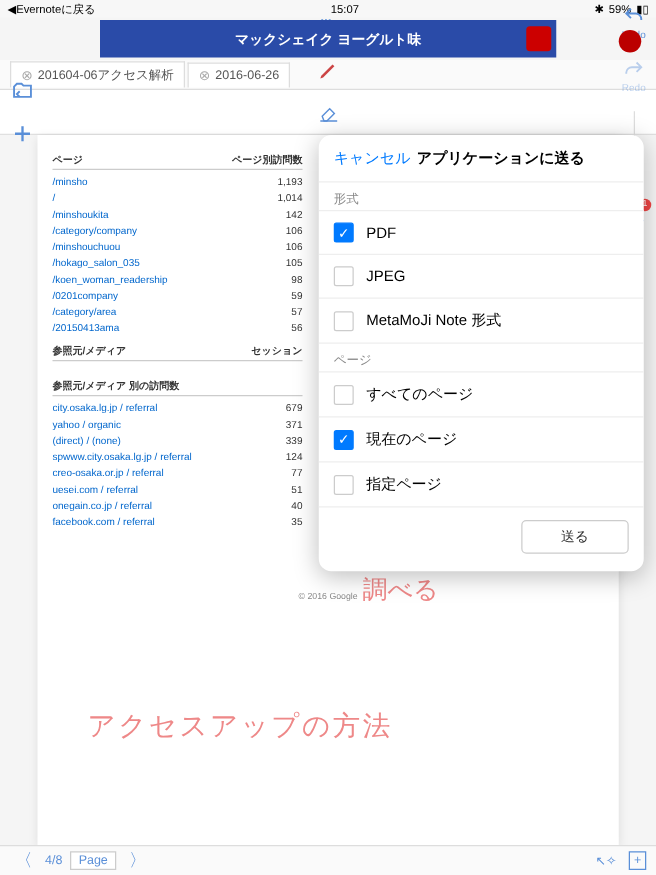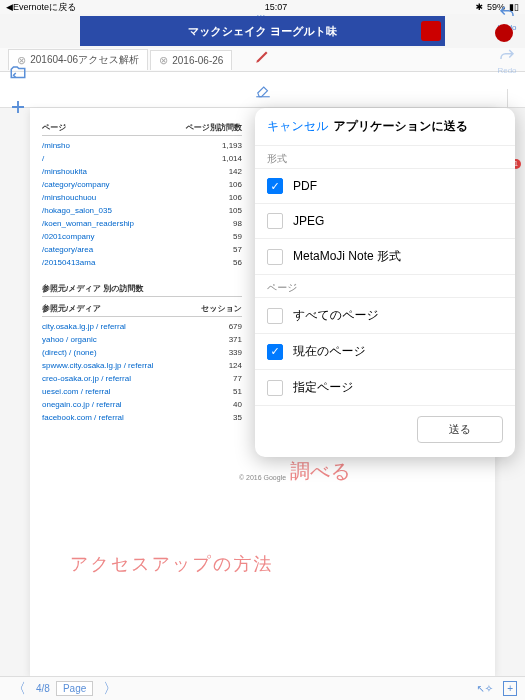--- a/index.html
+++ b/index.html
@@ -24,21 +24,21 @@
 .canvas { position: absolute; top: 108px; left: 30px; right: 30px; bottom: 24px; background: #fff; box-shadow: 0 2px 8px rgba(0,0,0,0.1); overflow: hidden; }
 .doc { padding: 8px 12px; font-size: 8px; color: #333; }
 .section-title { font-weight: bold; font-size: 8px; margin: 6px 0 3px; border-bottom: 1px solid #ccc; padding-bottom: 2px; display: flex; justify-content: space-between; }
 .row { display: flex; justify-content: space-between; font-size: 8px; color: #0066cc; padding: 2px 0; }
 .row .val { color: #333; }
 .row.underline { text-decoration-color: #e88; }
 .copyright { text-align: center; font-size: 7px; color: #888; margin-top: 50px; }
 .handwriting { position: absolute; color: #e88; font-family: cursive; pointer-events: none; }
 .hw-arrow { top: 300px; left: 280px; font-size: 30px; transform: rotate(-10deg); }
 .hw-text1 { top: 350px; left: 260px; font-size: 20px; }
-.hw-text2 { top: 444px; left: 40px; font-size: 18px; letter-spacing: 2px; }
+.hw-text2 { top: 458px; left: 40px; font-size: 22px; letter-spacing: 2px; }
 .popover { position: absolute; top: 108px; right: 10px; width: 260px; background: #fff; border-radius: 10px; box-shadow: 0 4px 20px rgba(0,0,0,0.25); z-index: 100; overflow: hidden; }
 .popover-header { display: flex; align-items: center; padding: 10px 12px; border-bottom: 1px solid #eee; }
 .popover-header .cancel { color: #007aff; font-size: 12px; }
 .popover-header .title { font-size: 12px; font-weight: 600; color: #000; flex: 1; text-align: center; margin-right: 30px; }
 .popover-section { padding: 6px 12px 2px; font-size: 10px; color: #888; }
 .popover-list { border-top: 1px solid #eee; }
 .popover-item { display: flex; align-items: center; padding: 9px 12px; border-bottom: 1px solid #eee; font-size: 12px; color: #000; gap: 10px; }
 .checkbox { width: 16px; height: 16px; border: 1px solid #ccc; border-radius: 2px; display: flex; align-items: center; justify-content: center; flex-shrink: 0; }
 .checkbox.checked { background: #007aff; border-color: #007aff; color: #fff; font-size: 11px; }
 .popover-footer { padding: 10px 12px 14px; display: flex; justify-content: flex-end; }
@@ -206,26 +206,26 @@
             </div>
             <div class="row">
               <span>/category/area</span>
               <span class="val">57</span>
             </div>
             <div class="row">
               <span>/20150413ama</span>
               <span class="val">56</span>
             </div>
           </div>
-        <div class="section-title" style="margin-top:14px">
-            <span>参照元/メディア 別の訪問数</span>
-          </div>
         <div class="section-title">
             <span>参照元/メディア</span>
             <span>セッション</span>
+          </div>
+        <div class="section-title" style="margin-top:14px">
+            <span>参照元/メディア 別の訪問数</span>
           </div>
         <div id="refs-rows">
             <div class="row">
               <span>city.osaka.lg.jp / referral</span>
               <span class="val">679</span>
             </div>
             <div class="row">
               <span>yahoo / organic</span>
               <span class="val">371</span>
             </div>

